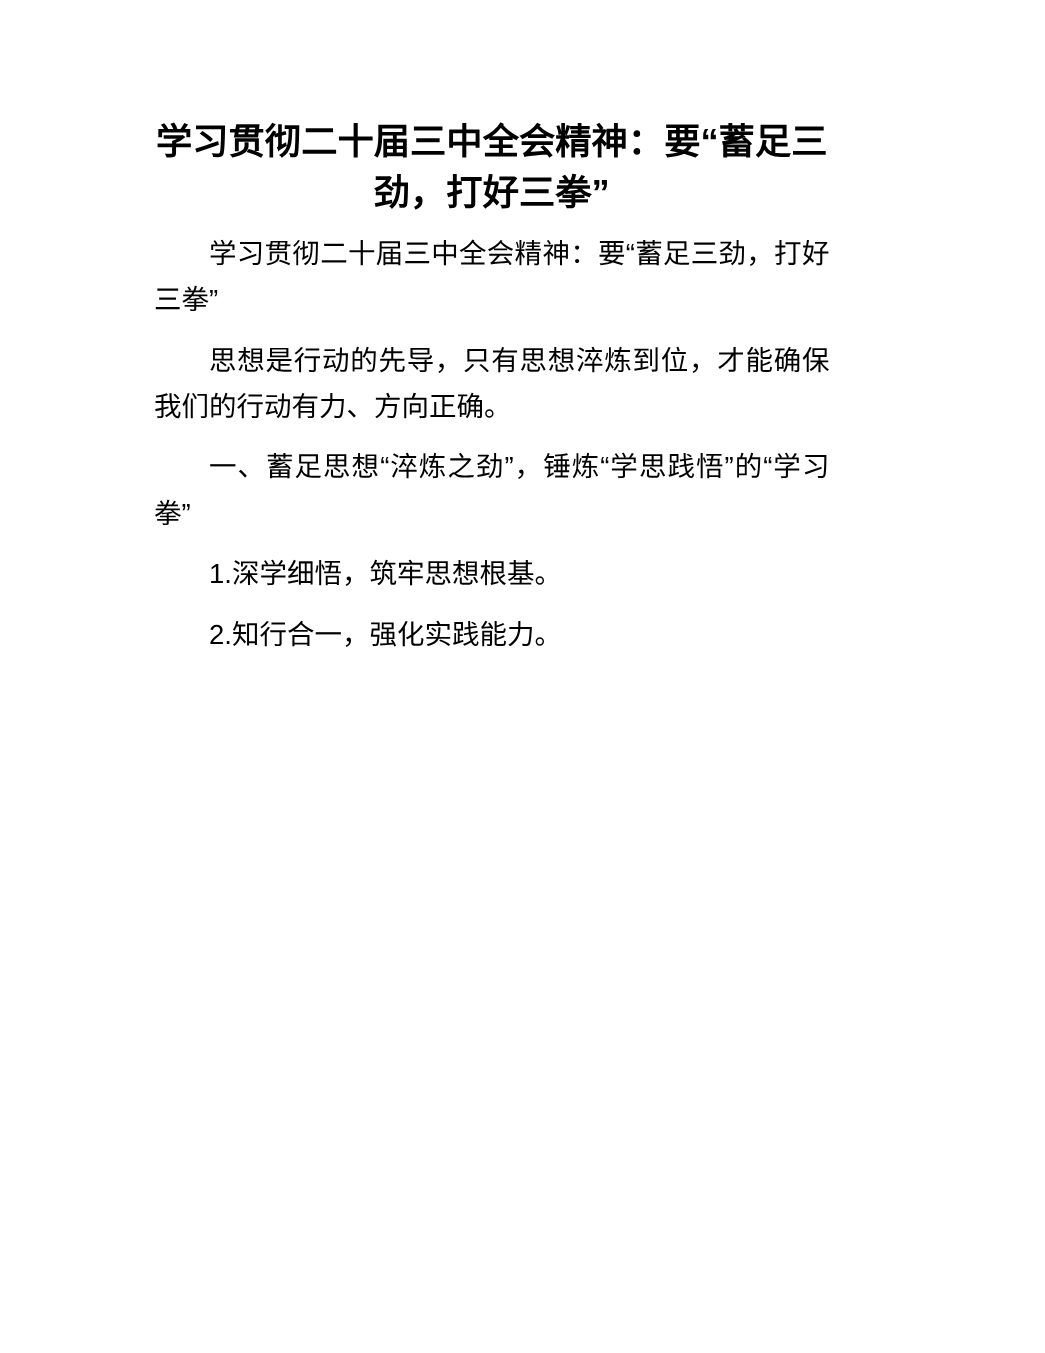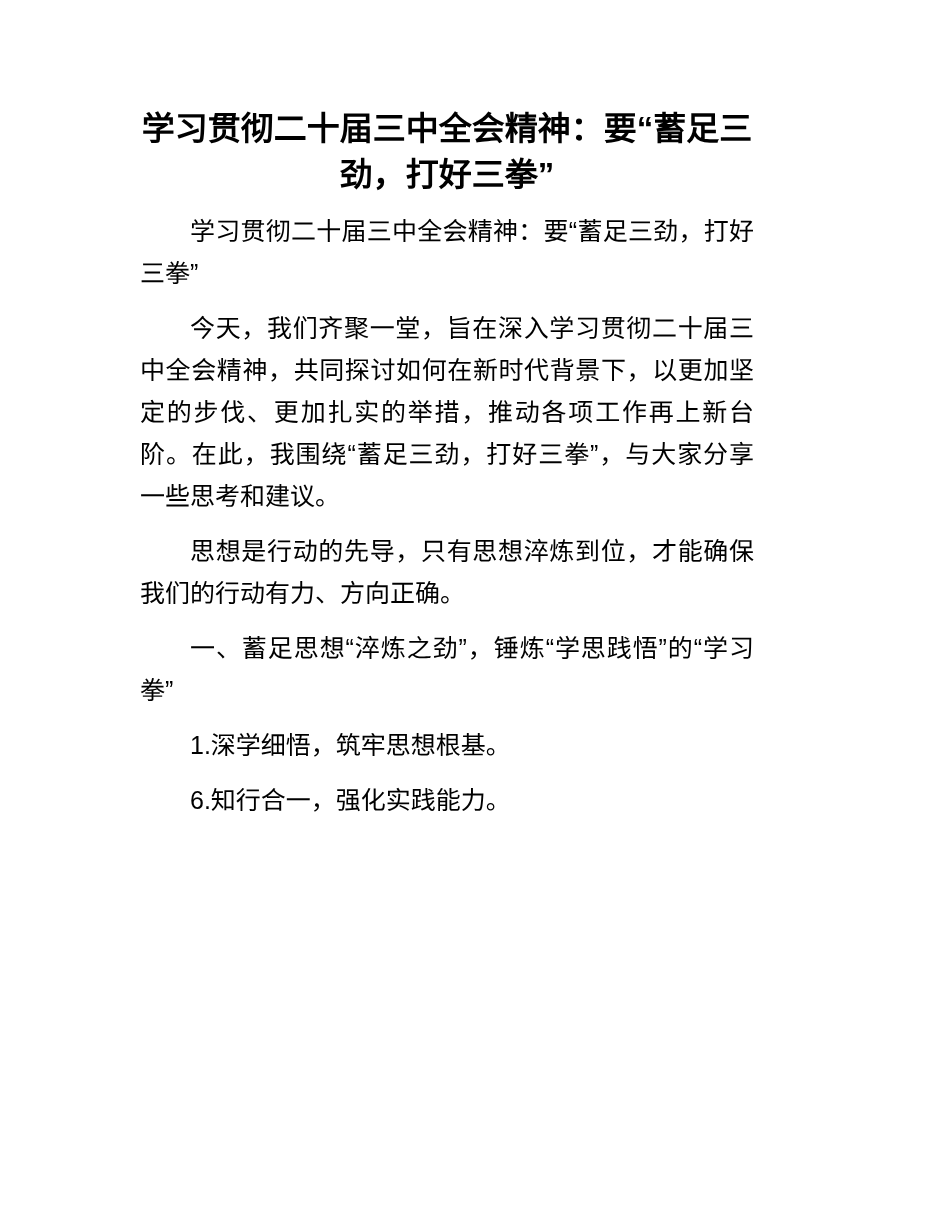--- a/index.html
+++ b/index.html
@@ -35,19 +35,18 @@
     font-weight: 400;
   }
 </style>
 </head>
 <body>
 
 <div class="page">
   <h1 class="doc-title">学习贯彻二十届三中全会精神：要“蓄足三劲，打好三拳”</h1>
   <div>
       <p class="para">学习贯彻二十届三中全会精神：要“蓄足三劲，打好三拳”</p>
-      <p class="para">今天，我们齐聚一堂，旨在深入学习贯彻二十届三中全会精神，共同探讨如何在新时代背景下，以更加坚定的步伐、更加扎实的举措，推动各项工作再上新台阶。在此，我围绕“蓄足三劲，打好三拳”，与大家分享一些思考和建议。</p>
       <p class="para">思想是行动的先导，只有思想淬炼到位，才能确保我们的行动有力、方向正确。</p>
       <p class="para">一、蓄足思想“淬炼之劲”，锤炼“学思践悟”的“学习拳”</p>
       <p class="para">1.深学细悟，筑牢思想根基。</p>
-      <p class="para">6.知行合一，强化实践能力。</p>
+      <p class="para">2.知行合一，强化实践能力。</p>
     </div>
 </div>
 
 </body></html>

